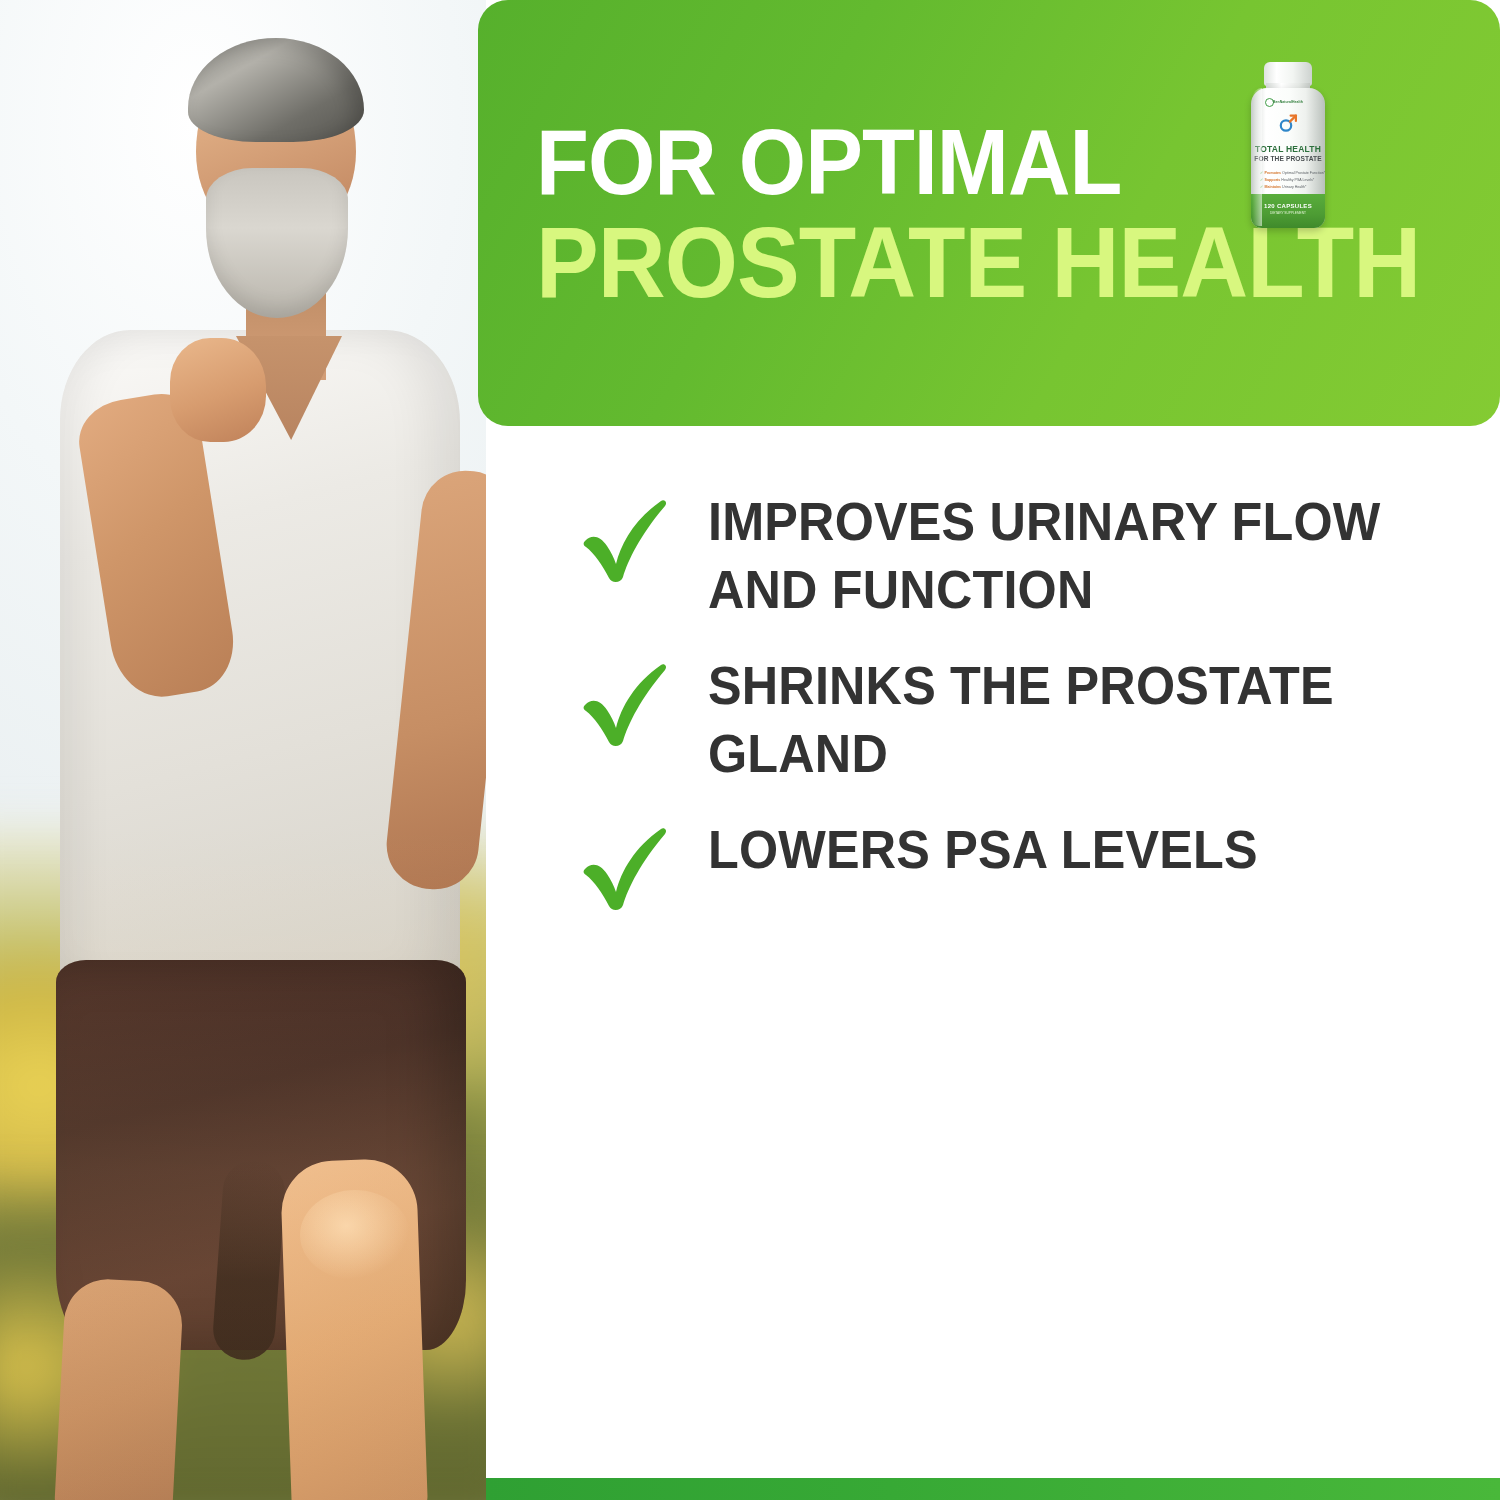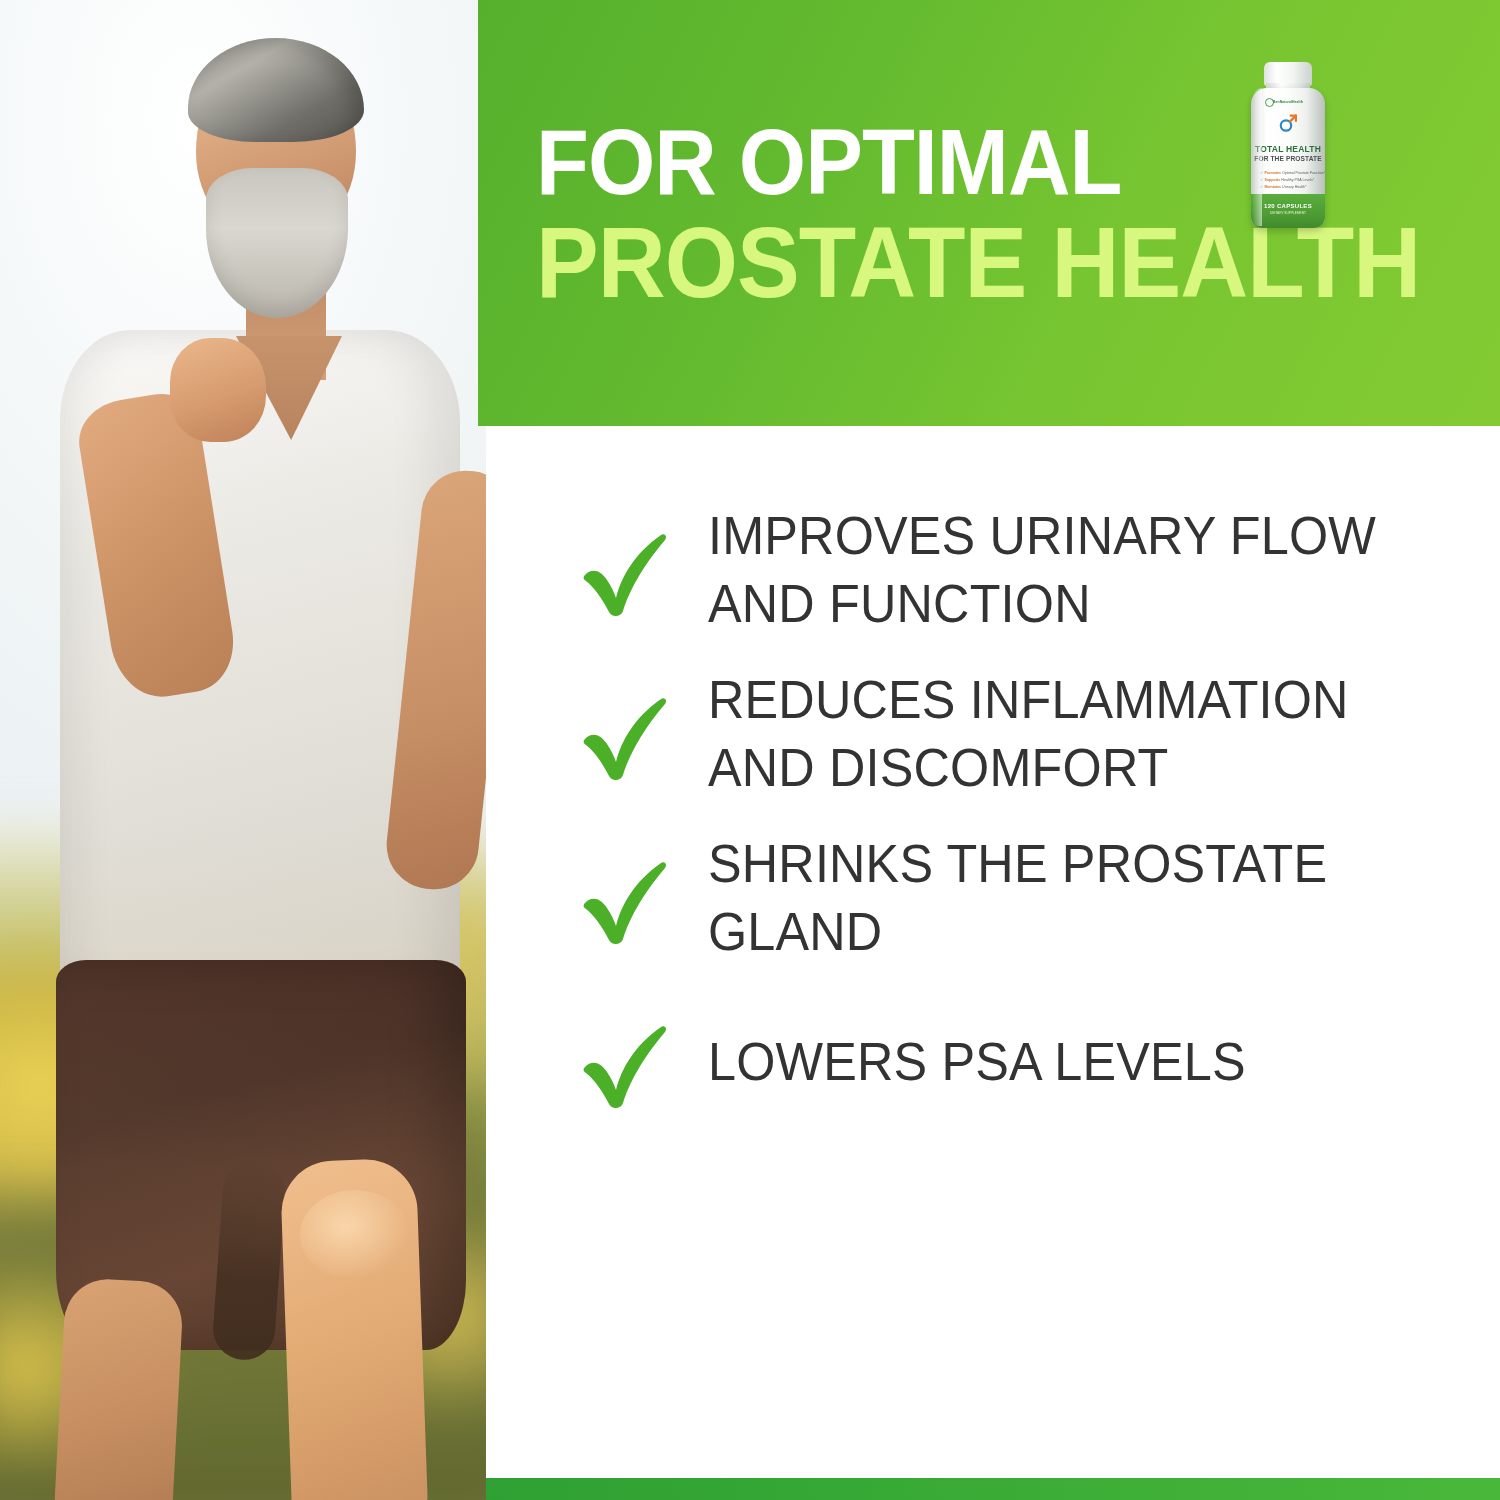--- a/index.html
+++ b/index.html
@@ -181,20 +181,21 @@
 
   
   .header-panel {
     position: absolute;
     left: 478px;
     top: 0;
     width: 1022px;
     height: 426px;
     background: linear-gradient(118deg, #56b02c 0%, #63ba2f 32%, #77c531 62%, #84cb33 100%);
     overflow: hidden;
+    border-radius: 30px;
   }
 
   .headline {
     position: absolute;
     left: 58px;
     top: 118px;
     width: 930px;
   }
   .headline-line {
     font-family: "Liberation Sans Narrow", "Liberation Sans", sans-serif;
@@ -330,22 +331,22 @@
 
   
   .benefits {
     position: absolute;
     left: 578px;
     top: 488px;
     width: 860px;
   }
   .benefit {
     display: flex;
-    align-items: center;
     min-height: 164px;
+    font-weight: bold;
   }
   .benefit-check {
     flex: 0 0 96px;
     width: 96px;
     height: 96px;
     margin-right: 34px;
     position: relative;
   }
   .benefit-text {
     font-family: "Liberation Sans Narrow", "Liberation Sans", sans-serif;
@@ -450,47 +451,38 @@
     <div class="benefit">
       <div class="benefit-check">
         <svg width="96" height="96" viewBox="0 0 96 96">
           <path d="M7 53 C14 46 22 48 29 58 C33 64 36 70 38 76 C43 55 57 31 83 13 C86 11 90 14 87 18 C63 46 50 72 45 89 C43 95 34 96 31 90 C25 78 16 65 8 59 C5 57 5 55 7 53 Z" fill="#4caf28"></path>
         </svg>
       </div>
       <div class="benefit-text">IMPROVES URINARY FLOW
 AND FUNCTION</div>
     </div>
 
+
+
     <div class="benefit">
       <div class="benefit-check">
         <svg width="96" height="96" viewBox="0 0 96 96">
           <path d="M7 53 C14 46 22 48 29 58 C33 64 36 70 38 76 C43 55 57 31 83 13 C86 11 90 14 87 18 C63 46 50 72 45 89 C43 95 34 96 31 90 C25 78 16 65 8 59 C5 57 5 55 7 53 Z" fill="#4caf28"></path>
         </svg>
       </div>
-      <div class="benefit-text">REDUCES INFLAMMATION
-AND DISCOMFORT</div>
-    </div>
-
+      <div class="benefit-text">SHRINKS THE PROSTATE
+GLAND</div>
+    </div>
 
     <div class="benefit">
       <div class="benefit-check">
         <svg width="96" height="96" viewBox="0 0 96 96">
           <path d="M7 53 C14 46 22 48 29 58 C33 64 36 70 38 76 C43 55 57 31 83 13 C86 11 90 14 87 18 C63 46 50 72 45 89 C43 95 34 96 31 90 C25 78 16 65 8 59 C5 57 5 55 7 53 Z" fill="#4caf28"></path>
         </svg>
       </div>
-      <div class="benefit-text">SHRINKS THE PROSTATE
-GLAND</div>
-    </div>
-
-    <div class="benefit">
-      <div class="benefit-check">
-        <svg width="96" height="96" viewBox="0 0 96 96">
-          <path d="M7 53 C14 46 22 48 29 58 C33 64 36 70 38 76 C43 55 57 31 83 13 C86 11 90 14 87 18 C63 46 50 72 45 89 C43 95 34 96 31 90 C25 78 16 65 8 59 C5 57 5 55 7 53 Z" fill="#4caf28"></path>
-        </svg>
-      </div>
       <div class="benefit-text">LOWERS PSA LEVELS</div>
     </div>
 
   </div>
 
   <div class="bottom-bar"></div>
 
 </div>
 
 </body></html>

